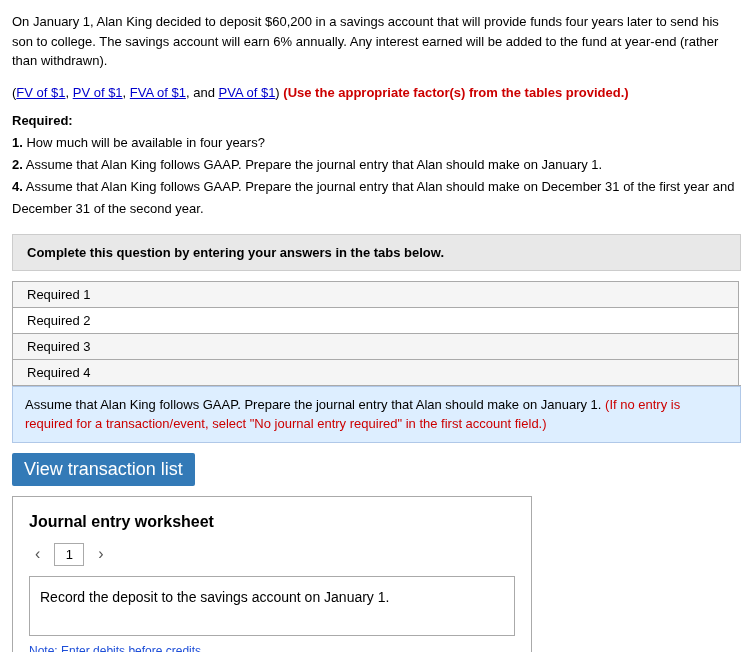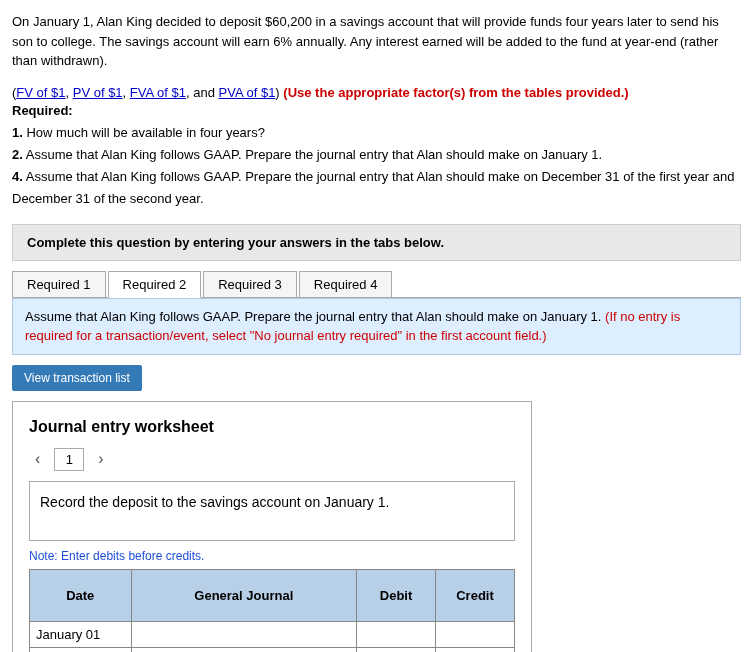--- a/index.html
+++ b/index.html
@@ -18,36 +18,37 @@
     .links a {
       color: #0000cc;
       text-decoration: underline;
       font-size: 13px;
     }
     .use-factors {
       color: #cc0000;
       font-weight: bold;
     }
     .required-section {
+      margin-top: 10px;
       line-height: 1.7;
     }
     .required-section strong {
       font-weight: bold;
     }
     .complete-box {
       background: #e8e8e8;
       border: 1px solid #ccc;
       padding: 10px 14px;
       margin-top: 14px;
       font-weight: bold;
       font-size: 13px;
     }
     .tabs-row {
       display: flex;
-      flex-direction: row;
+      flex-direction: column;
       gap: 0;
       margin-top: 10px;
       border-bottom: 1px solid #aaa;
     }
     .tab {
       border: 1px solid #aaa;
       border-bottom: none;
       padding: 5px 14px;
       cursor: pointer;
       background: #f5f5f5;
@@ -71,21 +72,21 @@
     .instruction-box .red-note {
       color: #cc0000;
     }
     .btn-view {
       background: #337ab7;
       color: #fff;
       border: none;
       padding: 6px 12px;
       margin-top: 10px;
       cursor: pointer;
-      font-size: 12px;
+      font-size: 18px;
       border-radius: 2px;
     }
     .worksheet-container {
       border: 1px solid #aaa;
       padding: 16px;
       margin-top: 10px;
       background: #fff;
       max-width: 520px;
     }
     .worksheet-title {

